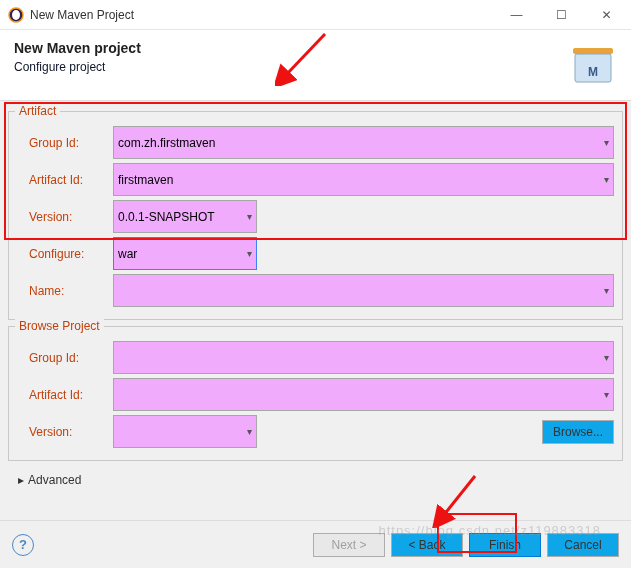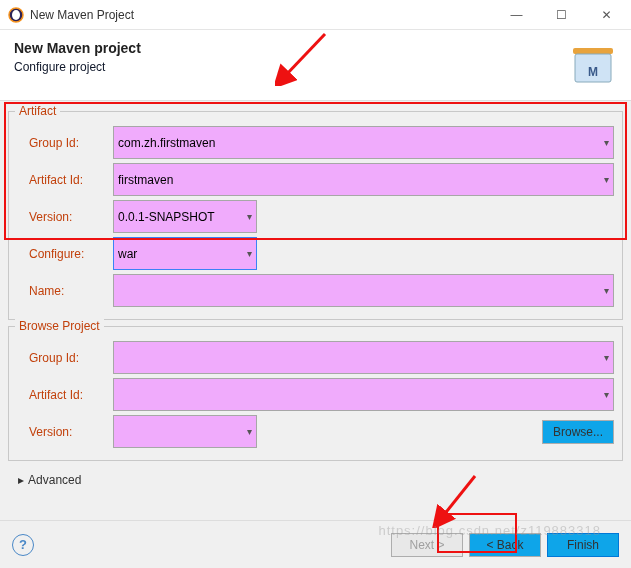--- a/index.html
+++ b/index.html
@@ -145,20 +145,21 @@
     <span>Advanced</span>
   </div>
 </div>
 
 <div class="footer">
   <div class="help-icon">?</div>
   <div class="footer-btns">
     <button class="btn disabled">Next &gt;</button>
     <button class="btn">&lt; Back</button>
     <button class="btn primary">Finish</button>
+    <button class="btn">Cancel</button>
   </div>
 </div>
 
 <div class="highlight-red" style="left:4px; top:102px; width:623px; height:138px;"></div>
 <div class="highlight-red" style="left:437px; top:513px; width:80px; height:40px;"></div>
 
 <svg class="arrow-svg" style="left:275px; top:26px; width:60px; height:60px;" viewBox="0 0 60 60">
   <defs>
       <marker id="ah1" markerWidth="8" markerHeight="8" refX="2" refY="4" orient="auto">
         <path d="M0,0 L8,4 L0,8 Z" fill="#e11"></path>

